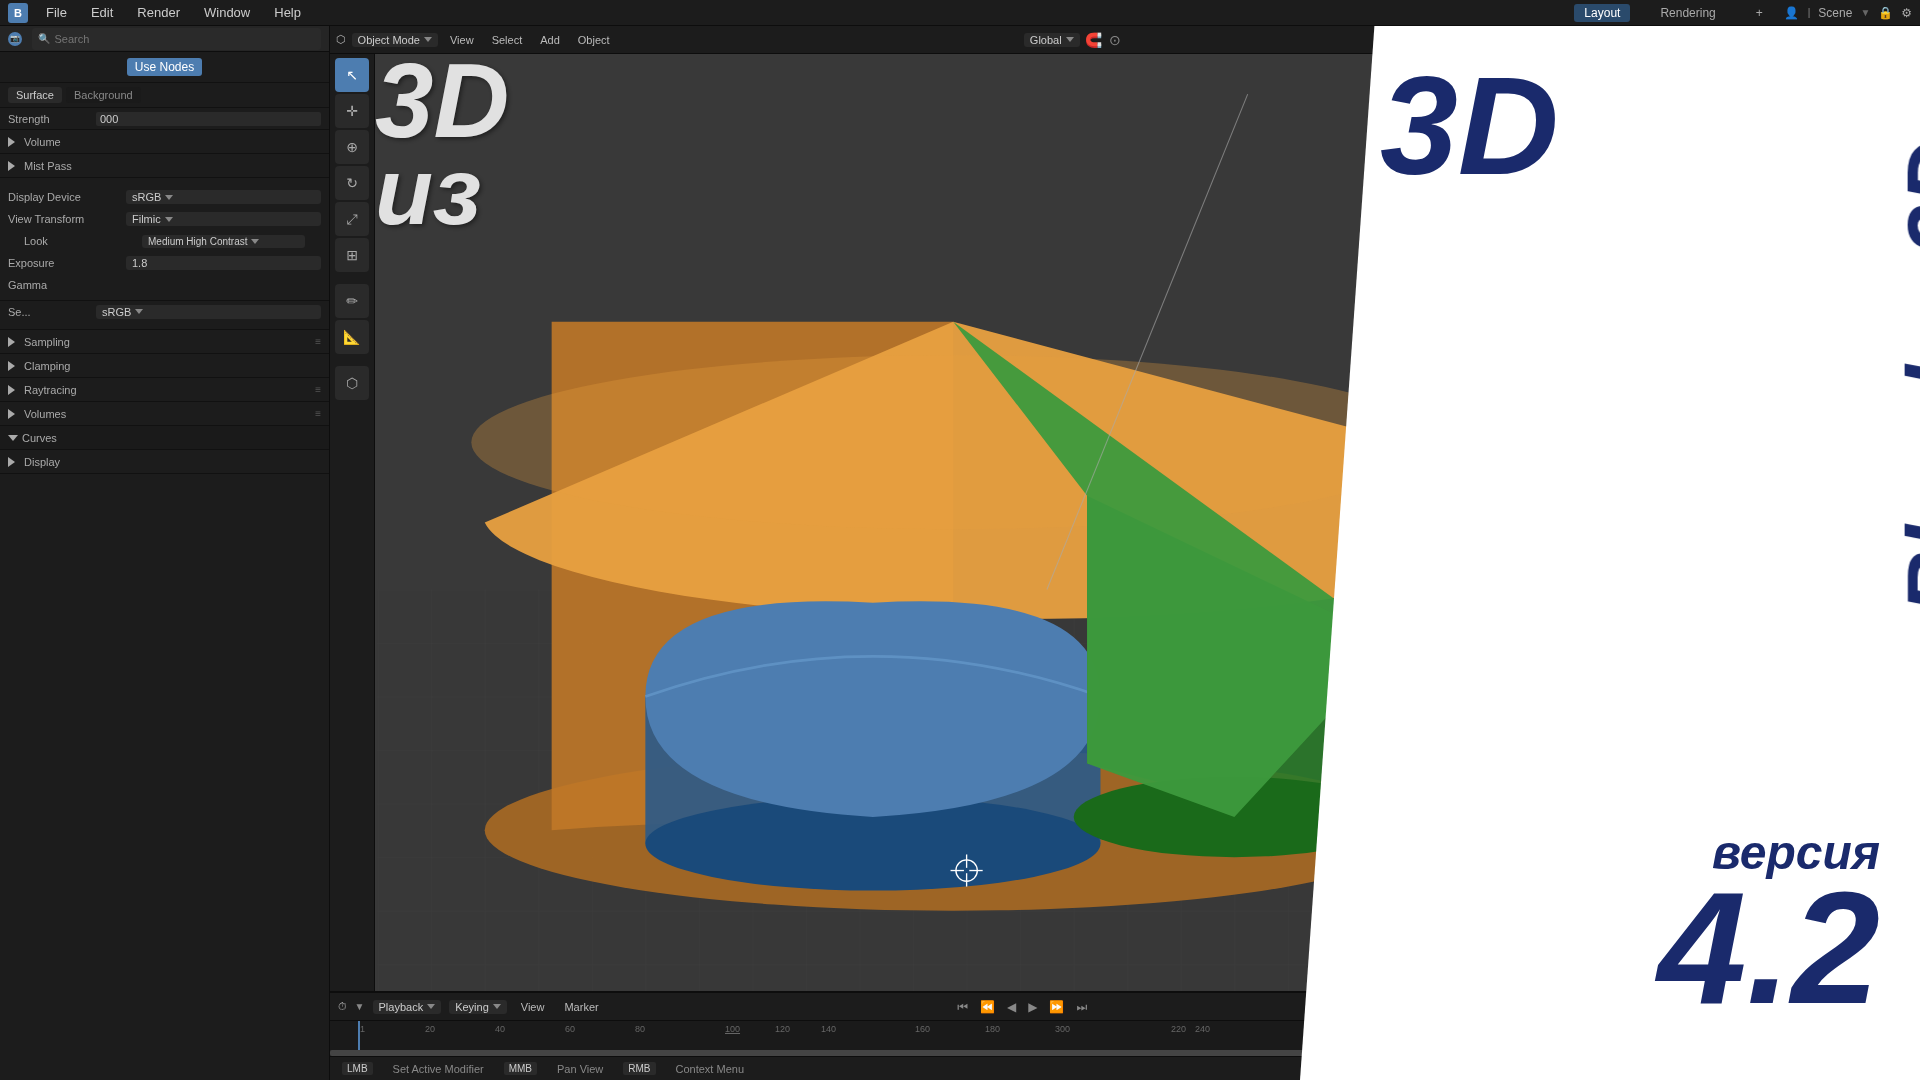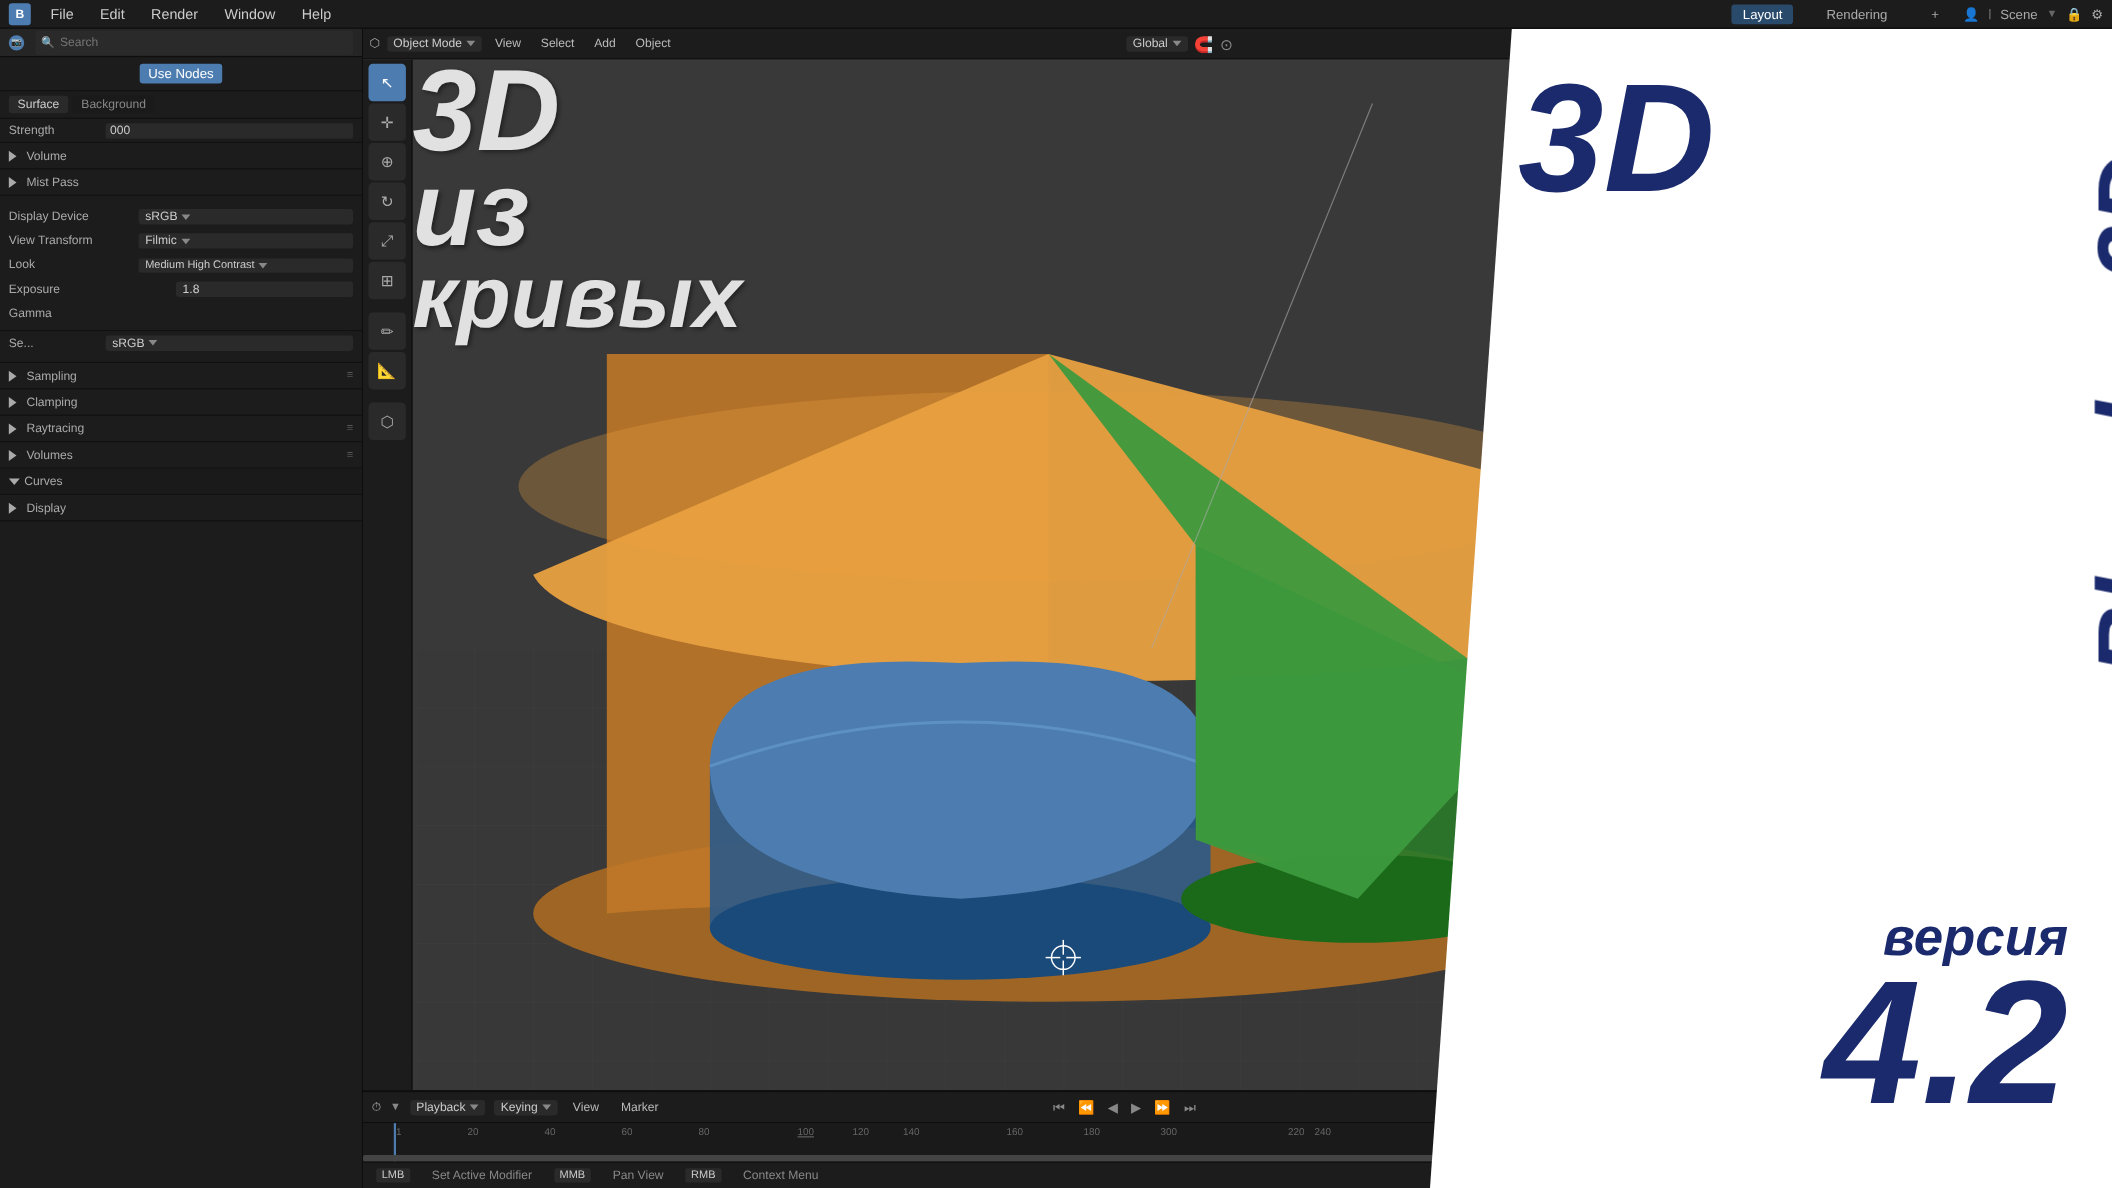--- a/index.html
+++ b/index.html
@@ -464,31 +464,31 @@
       </div>
 
       <div class="props-row" style="padding:2px 8px;">
         <span class="props-label" style="width:110px;">View Transform</span>
         <div class="dropdown-field" style="flex:1;">
           <span>Filmic</span>
           <span class="dropdown-arrow"></span>
         </div>
       </div>
 
-      <div class="props-row" style="padding:2px 8px;">
+      <div class="props-row" style="padding:2px 24px;">
         <span class="props-label" style="width:110px;">Look</span>
         <div class="dropdown-field" style="flex:1;">
           <span style="font-size:10px;">Medium High Contrast</span>
           <span class="dropdown-arrow"></span>
         </div>
       </div>
 
       <div class="props-row" style="padding:2px 8px;">
         <span class="props-label" style="width:110px;">Exposure</span>
-        <div class="dropdown-field" style="flex:1;margin-left:34px;">
+        <div class="dropdown-field" style="flex:1;">
           <span>1.8</span>
         </div>
       </div>
 
       <div class="props-row" style="padding:2px 8px;">
         <span class="props-label" style="width:110px;">Gamma</span>
       </div>
 
       <div style="height:4px;"></div>
 
@@ -652,21 +652,20 @@
             <rect x="-16" y="64" width="32" height="32" rx="4" fill="#1c1c1c" opacity="0.8"></rect>
             <text x="0" y="85" text-anchor="middle" fill="#aaa" font-size="14">👁</text>
             <rect x="-16" y="104" width="32" height="32" rx="4" fill="#1c1c1c" opacity="0.8"></rect>
             <text x="0" y="125" text-anchor="middle" fill="#aaa" font-size="14">🔒</text>
           </g>
         </svg>
 
         <div style="position:absolute;top:0;left:45px;pointer-events:none;z-index:30;">
           <div style="font-size:105px;font-weight:900;font-style:italic;color:white;opacity:0.85;line-height:0.9;text-shadow:2px 2px 4px rgba(0,0,0,0.5);">3D</div>
           <div style="font-size:95px;font-weight:900;font-style:italic;color:white;opacity:0.85;line-height:0.9;text-shadow:2px 2px 4px rgba(0,0,0,0.5);">из</div>
-          <div style="font-size:80px;font-weight:900;font-style:italic;color:white;opacity:0.85;line-height:0.9;text-shadow:2px 2px 4px rgba(0,0,0,0.5);">кривых</div>
         </div>
 
       </div>
 
       <div class="timeline" style="height:65px;">
         <div class="timeline-header">
 
           <span style="color:#aaa;font-size:11px;">⏱</span>
           <span style="color:#888;font-size:10px;">▼</span>
 

